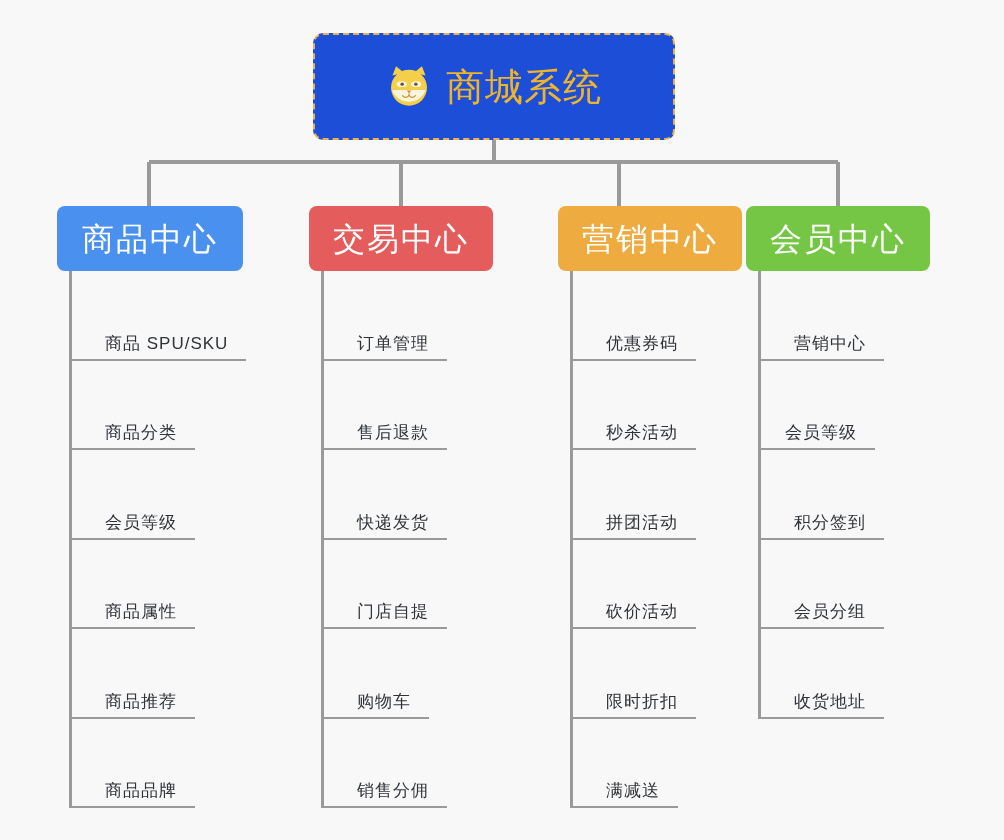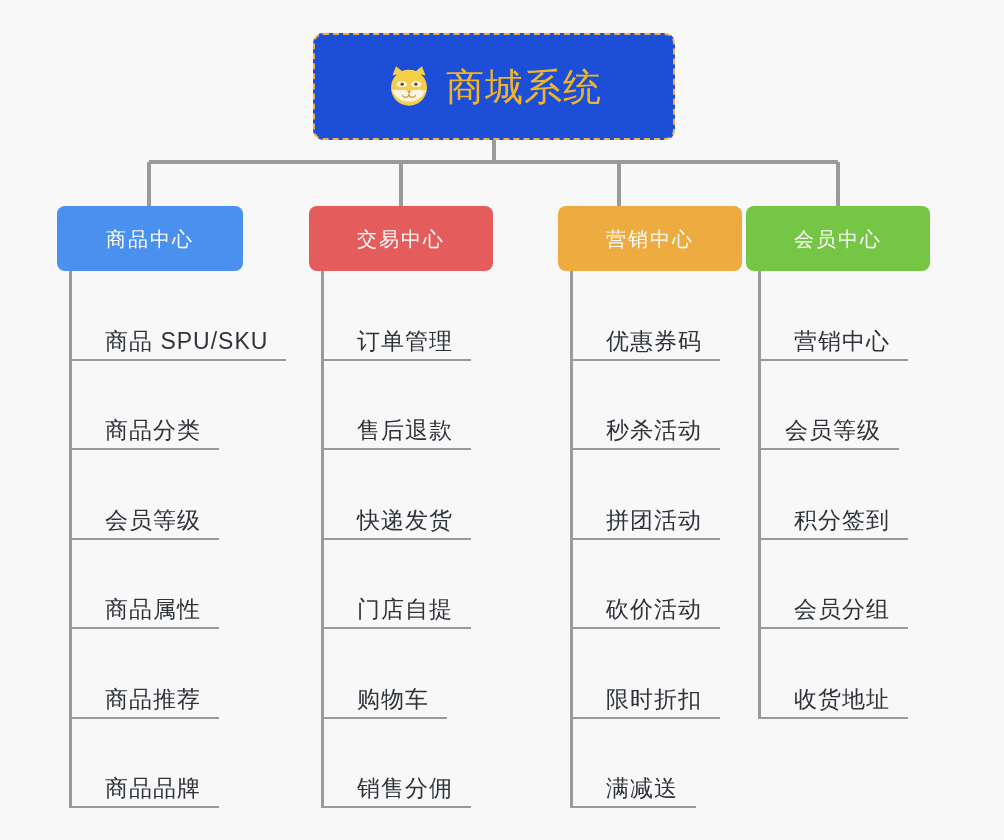--- a/index.html
+++ b/index.html
@@ -73,21 +73,21 @@
     top: 0;
   }
   .cat-box {
     box-sizing: border-box;
     height: 65px;
     border-radius: 8px;
     display: flex;
     align-items: center;
     justify-content: center;
     color: #ffffff;
-    font-size: 20px;
+    font-size: 32px;
     letter-spacing: 2px;
     line-height: 1;
   }
   .leaf-list {
     position: relative;
     margin-left: 12px;
     padding-left: 0;
     border-left: 3px solid #9a9a9a;
   }
   .leaf-item {
@@ -95,21 +95,21 @@
     display: flex;
     align-items: flex-end;
     box-sizing: border-box;
   }
   .leaf-underline {
     border-bottom: 2px solid #9a9a9a;
     padding: 0 18px 6px 33px;
     white-space: nowrap;
   }
   .leaf-label {
-    font-size: 23px;
+    font-size: 17px;
     color: #2f3338;
     letter-spacing: 1px;
     line-height: 1;
   }
 
   
 </style>
 </head>
 <body>
 

